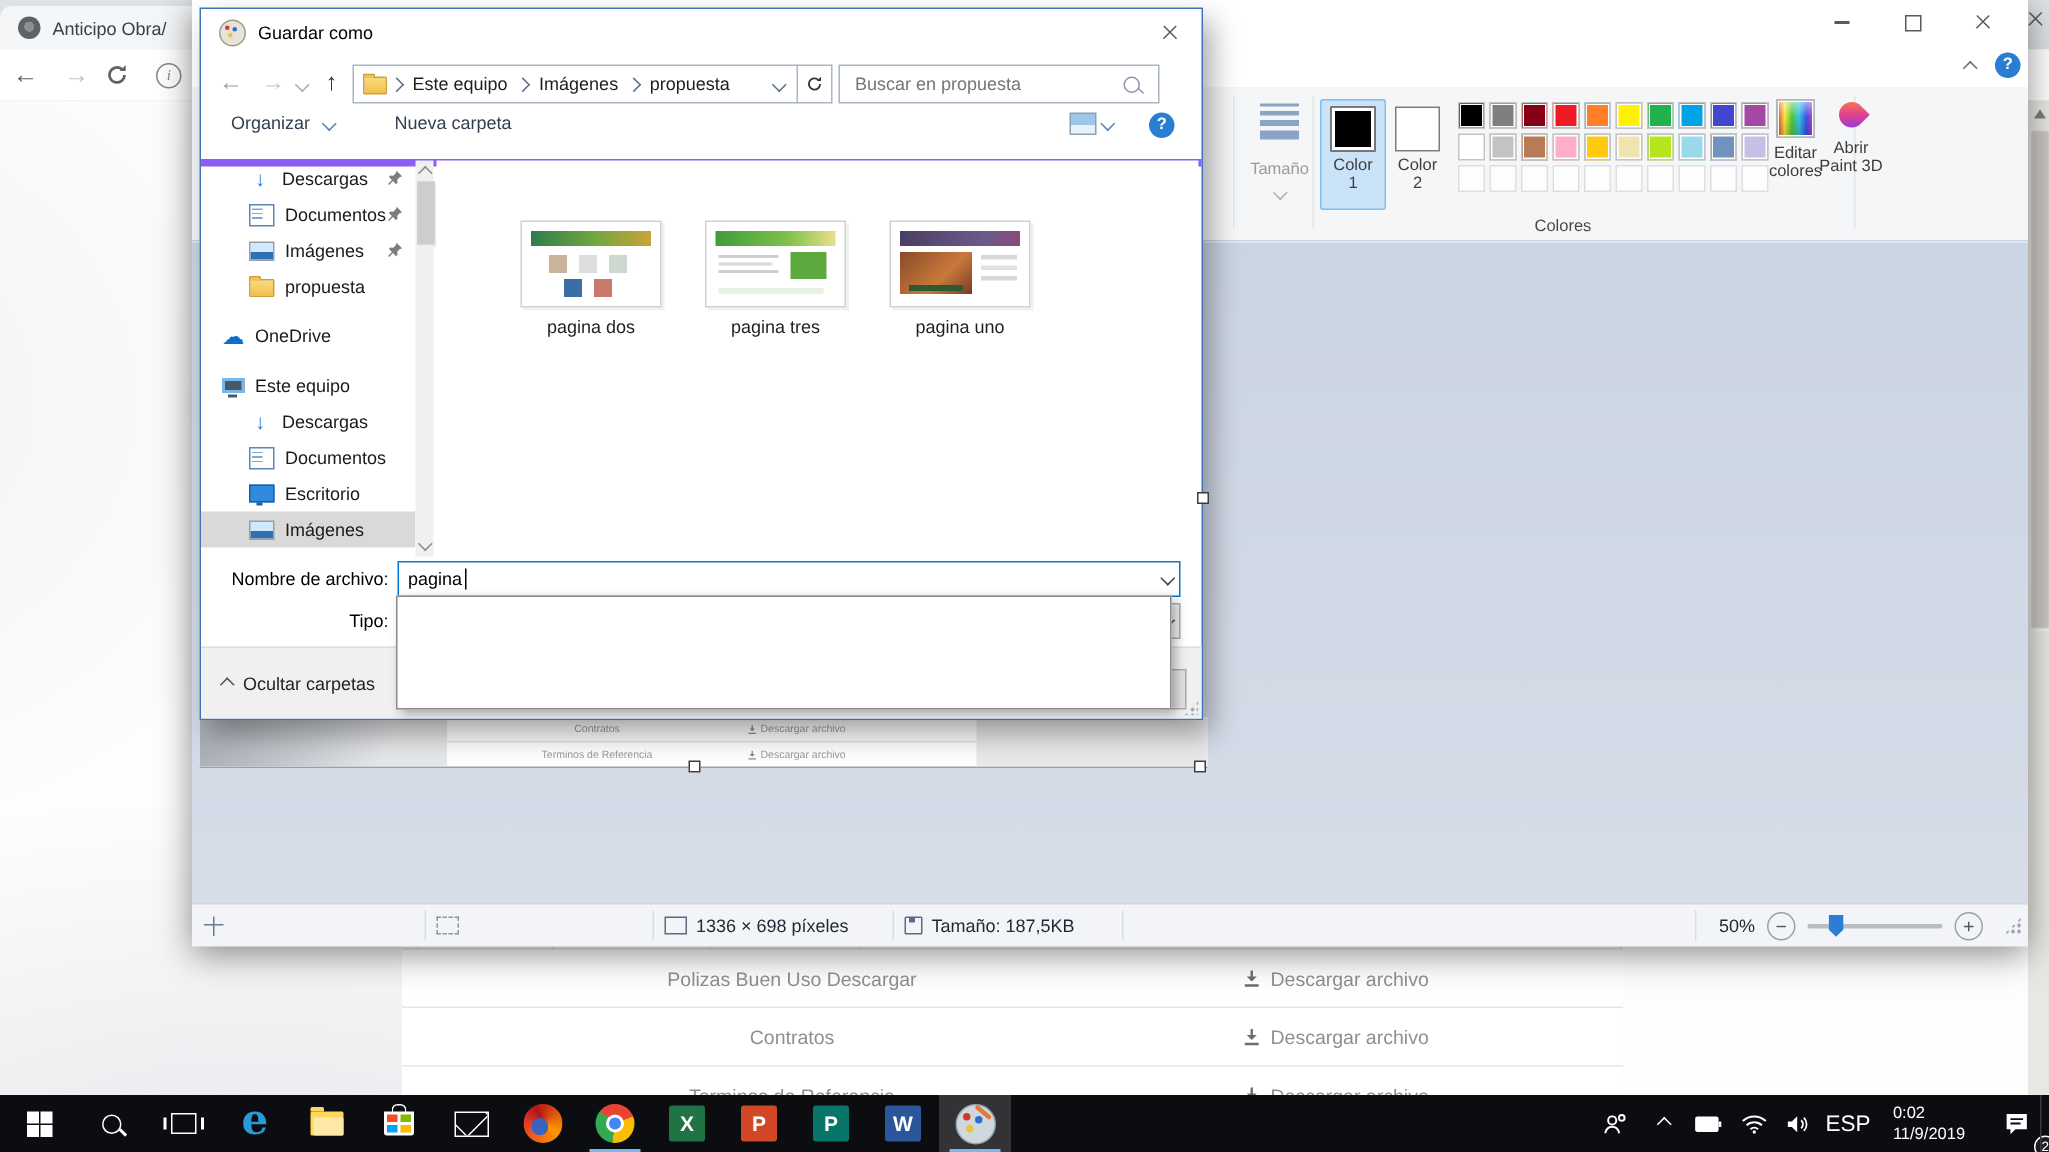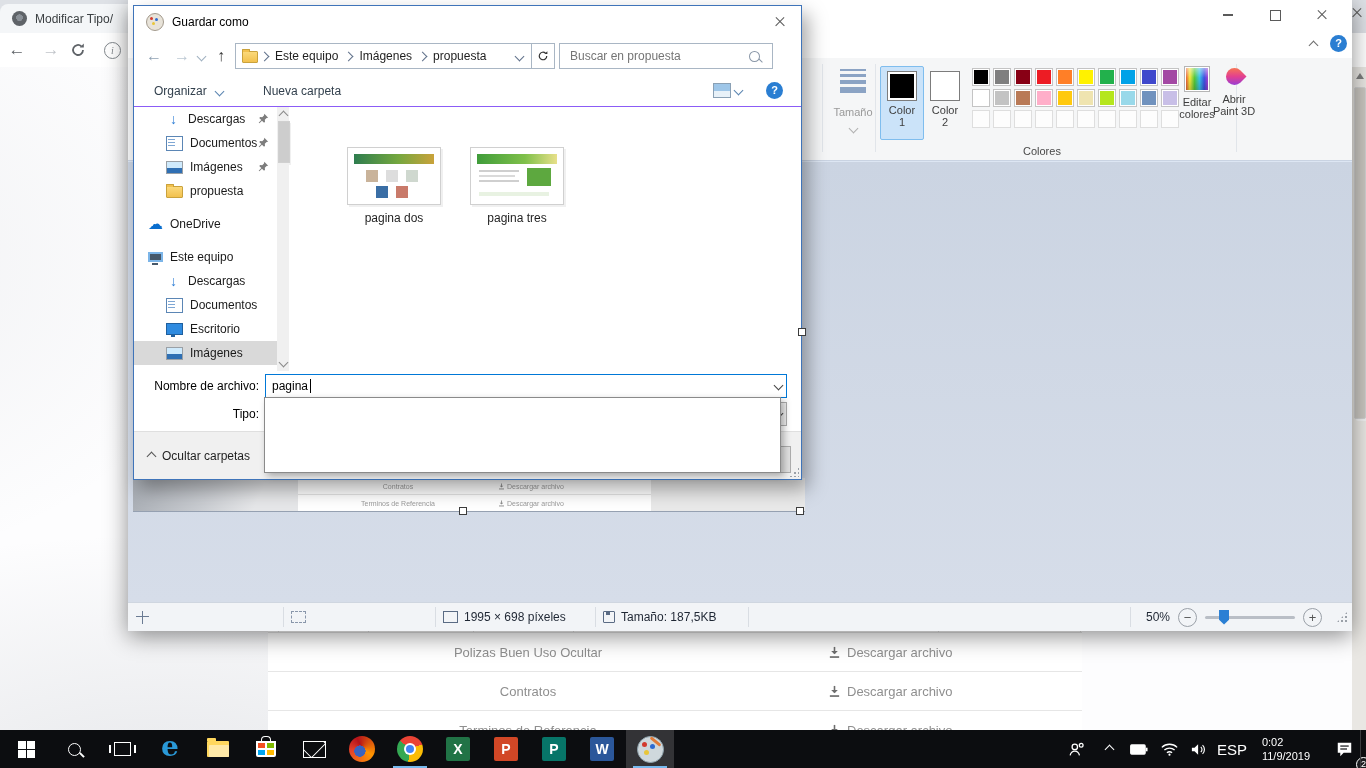--- a/index.html
+++ b/index.html
@@ -100,21 +100,21 @@
   .dnav{position:absolute;left:0;top:33px;right:0;height:34px;display:flex;align-items:center}
   .dnav .arrow{font-size:16px;font-weight:bold}
   .pathbox{height:24px;border:1px solid #a9b6c4;background:#fff;display:flex;align-items:center;font-size:12px;color:#1e1e1e}
   .crumb{padding:0 4px;white-space:nowrap}
   .bc-chev{margin:0 3px;color:#5f708a}
   .refreshbox{width:22px;height:24px;border:1px solid #a9b6c4;border-left:none;display:flex;align-items:center;justify-content:center}
   .searchbox{height:24px;border:1px solid #a9b6c4;background:#fff;display:flex;align-items:center;margin-left:4px;position:relative}
   .searchbox input{border:none;outline:none;font-size:12px;color:#444;width:180px;margin-left:8px;font-family:inherit}
   .mag{width:9px;height:9px;border:1.4px solid #8a97a8;border-radius:50%;position:relative}
   .mag::after{content:"";position:absolute;left:8px;top:8px;width:5px;height:1.4px;background:#8a97a8;transform:rotate(45deg)}
-  .dtoolbar{position:absolute;left:0;top:69px;right:0;height:31px;border-bottom:1px solid #8b5cf6;display:flex;align-items:center;font-size:12px;color:#33414e}
+  .dtoolbar{position:absolute;left:0;top:69px;right:0;height:31px;border-bottom:5px solid #8b5cf6;display:flex;align-items:flex-start;font-size:12px;color:#33414e}
   .viewic{width:16px;height:13px;border:1px solid #8aa0b4;background:linear-gradient(180deg,#9ec6e8 0 55%,#e8f1f8 55%);margin-right:4px}
   .sidebar{position:absolute;left:0;top:101px;width:143px;bottom:108px;overflow:hidden;font-size:12px;color:#1a1a1a}
   .srow{height:24px;display:flex;align-items:center;gap:7px;position:relative}
   .srow.gap{margin-top:9px}
   .srow.sel{background:#d9d9d9}
   .pin{position:absolute;right:8px;top:6px}
   .icn{flex:0 0 15px;display:inline-flex;align-items:center;justify-content:center}
   .download-icon{color:#2f7fd6;font-weight:bold;font-size:14px}
   .document-icon{width:11px;height:13px;background:#fff;border:1px solid #5b86b5;
      background-image:repeating-linear-gradient(#7fa7d4 0 1px,transparent 1px 3px);background-size:7px 9px;background-position:1px 2px;background-repeat:no-repeat}
@@ -179,21 +179,21 @@
   .badge{position:absolute;right:-5px;bottom:-4px;width:13px;height:13px;border-radius:50%;background:#1b1c1f;border:1px solid #fff;font-size:9px;line-height:12px;text-align:center}
   .showdesk{position:absolute;right:0;top:0;width:5px;height:38px;border-left:1px solid #3a3b3e}
 </style>
 </head>
 <body>
 
 <div>
   <div class="tabstrip">
     <div class="btab">
       <span class="favicon"></span>
-      <span class="tabtitle">Modificar Tipo/</span>
+      <span class="tabtitle">Anticipo Obra/</span>
     </div>
     <span class="xmark bclose-sliver"></span>
   </div>
   <div class="btoolbar">
     <span class="navglyph" style="color:#5f6368">←</span>
     <span class="navglyph" style="color:#c0c4c9">→</span>
     <svg class="reload-svg" width="16" height="16" viewBox="0 0 16 16">
       <path d="M13 8a5 5 0 1 1-1.6-3.7" stroke="#5f6368" stroke-width="1.8" fill="none"></path>
       <path d="M13.8 1.4v4h-4z" fill="#5f6368"></path>
     </svg>
@@ -204,21 +204,21 @@
       <div class="wt-head">
         <i style="left:10px"></i>
           <i style="left:100px"></i>
           <i style="left:205px"></i>
           <i style="left:305px"></i>
           <i style="left:670px"></i>
           <i style="left:812px"></i>
       </div>
       <div>
           <div class="wrow">
-            <span class="wname">Polizas Buen Uso Ocultar</span>
+            <span class="wname">Polizas Buen Uso Descargar</span>
             <span class="waction">
               <svg width="13" height="13" viewBox="0 0 14 14">
                 <path d="M7 1v7" stroke="#6d6d6d" stroke-width="1.7" fill="none"></path>
                 <path d="M3.4 5.4 7 9l3.6-3.6z" fill="#6d6d6d"></path>
                 <path d="M2 11h10v1.8H2z" fill="#6d6d6d"></path>
               </svg>
               <span>Descargar archivo</span>
             </span>
           </div>
           <div class="wrow">
@@ -366,21 +366,21 @@
     <div class="sseg" style="left:8px">
         <span class="move-ic"></span>
       </div>
     <span class="ssep" style="left:155px"></span>
     <div class="sseg" style="left:163px">
         <span class="selsize-ic"></span>
       </div>
     <span class="ssep" style="left:307px"></span>
     <div class="sseg" style="left:315px">
       <span class="cansize-ic"></span>
-      <span>1995 × 698 píxeles</span>
+      <span>1336 × 698 píxeles</span>
     </div>
     <span class="ssep" style="left:467px"></span>
     <div class="sseg" style="left:475px">
       <span class="disk-ic"></span>
       <span>Tamaño: 187,5KB</span>
     </div>
     <span class="ssep" style="left:620px"></span>
     <span class="ssep" style="left:1002px"></span>
     <div class="sseg" style="left:1018px;gap:8px">
       <span>50%</span>
@@ -522,20 +522,31 @@
         <div class="thumb">
           <div class="mini-h" style="background:linear-gradient(90deg,#3f9c3a,#7fc04a 60%,#e8e08a)"></div>
       <div style="position:absolute;left:8px;top:22px;width:40px;height:2px;background:#cfcfcf"></div>
       <div style="position:absolute;left:8px;top:27px;width:36px;height:2px;background:#dadada"></div>
       <div style="position:absolute;left:8px;top:32px;width:40px;height:2px;background:#cfcfcf"></div>
       <div style="position:absolute;left:56px;top:20px;width:24px;height:18px;background:#5da83f"></div>
       <div style="position:absolute;left:8px;top:44px;width:70px;height:4px;background:#e8f2e2"></div>
         </div>
         <div>pagina tres</div>
       </div>
+      <div class="fitem" style="left: 294px;">
+        <div class="thumb">
+          <div class="mini-h" style="background:linear-gradient(90deg,#4a3f63,#6a5a8a 70%,#8a4a7a)"></div>
+      <div style="position:absolute;left:6px;top:20px;width:48px;height:28px;background:linear-gradient(135deg,#8a4a2a,#c97a3a 60%,#7a3a22)"></div>
+      <div style="position:absolute;left:60px;top:22px;width:24px;height:3px;background:#d8d8d8"></div>
+      <div style="position:absolute;left:60px;top:29px;width:24px;height:3px;background:#e2e2e2"></div>
+      <div style="position:absolute;left:60px;top:36px;width:24px;height:3px;background:#d8d8d8"></div>
+      <div style="position:absolute;left:12px;top:42px;width:36px;height:4px;background:#2e5a32"></div>
+        </div>
+        <div>pagina uno</div>
+      </div>
     </div>
   <div class="fnrow">
     <span class="fnlabel">Nombre de archivo:</span>
     <span class="fninput">
       <span class="txt">pagina</span>
       <span class="caret"></span>
       <span class="chev down fnchev"></span>
     </span>
   </div>
   <div class="typerow">

